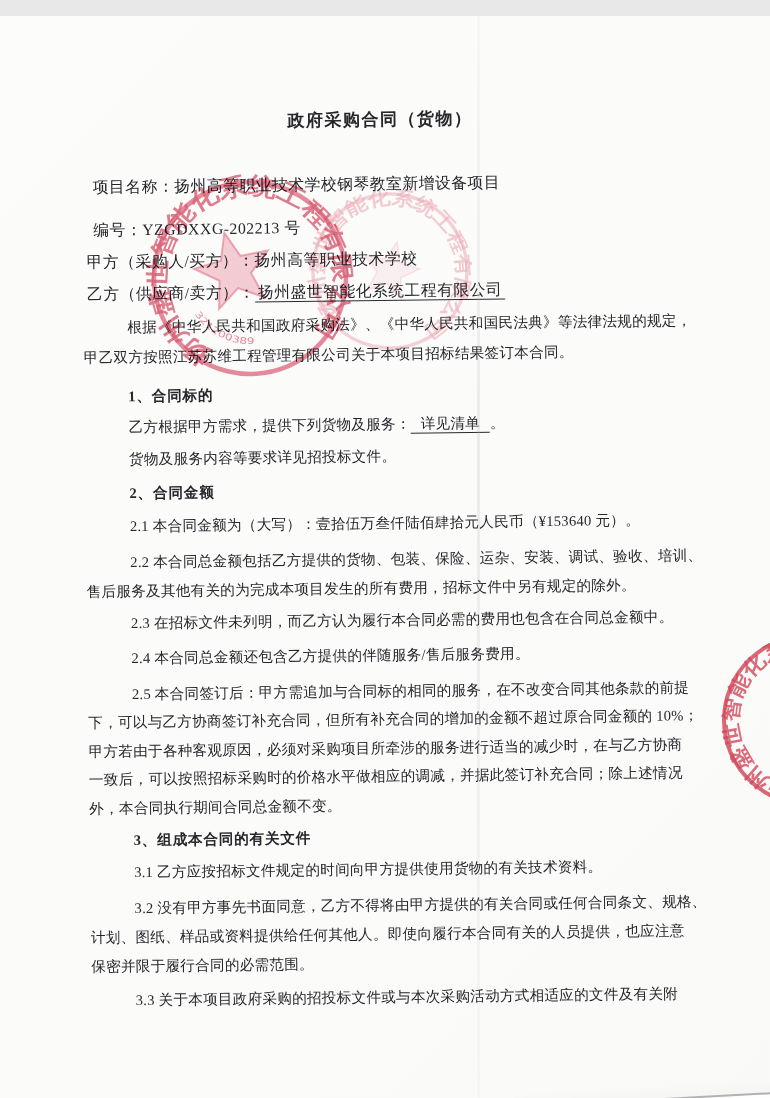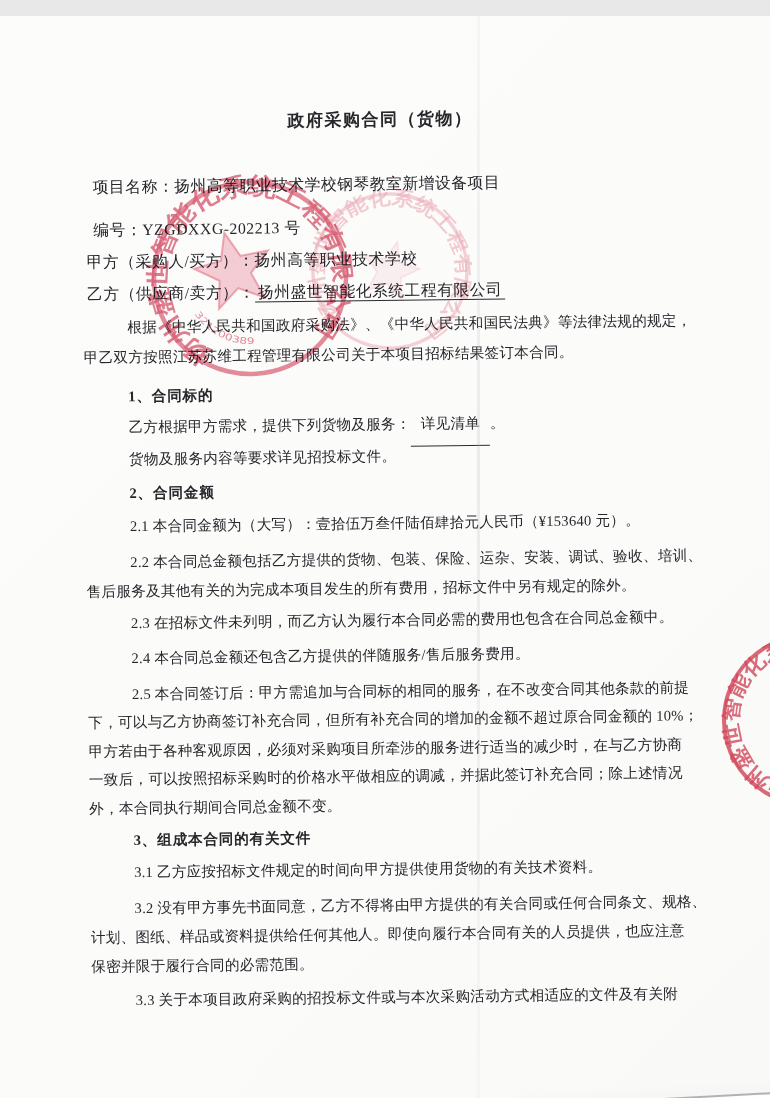--- a/index.html
+++ b/index.html
@@ -12,21 +12,21 @@
   }
   .doc{position:absolute;left:0;top:0;width:770px;height:1098px;transform:rotate(-0.7deg);transform-origin:385px 520px;}
   .title{position:absolute;top:92px;left:0;width:100%;text-align:center;
          font-size:17px;font-weight:bold;letter-spacing:1.5px;}
   .line{position:absolute;left:130px;font-size:14.6px;letter-spacing:0.25px;white-space:nowrap;}
   .flush{left:86px;}
   .field{left:97px;font-size:15.8px;letter-spacing:0.5px;}
   .party{left:90px;font-size:15.8px;letter-spacing:0.5px;}
   .hd{font-weight:bold;letter-spacing:0.8px;}
   .u{border-bottom:1.5px solid #2a2a2e;padding:0 3px 1px 3px;}
-  .u2{border-bottom:1.5px solid #2a2a2e;padding:0 10px 14px 10px;}
+  .u2{border-bottom:1.5px solid #2a2a2e;padding:0 10px 1px 10px;}
   
   .l1{top:158px}.l2{top:201px}.l3{top:233px}.l4{top:265px}
   .l5{top:299px}.l6{top:329px}
   .l7{top:368px}.l8{top:399px}.l9{top:431px}
   .l10{top:465px}.l11{top:498px}.l12{top:534px}.l13{top:563px}
   .l14{top:595px}.l15{top:630px}.l16{top:666px}.l17{top:694px}
   .l18{top:723px}.l19{top:751px}.l20{top:780px}
   .l21{top:812px}.l22{top:844px}.l23{top:880px}.l24{top:909px}
   .l25{top:938px}.l26{top:972px}
   

